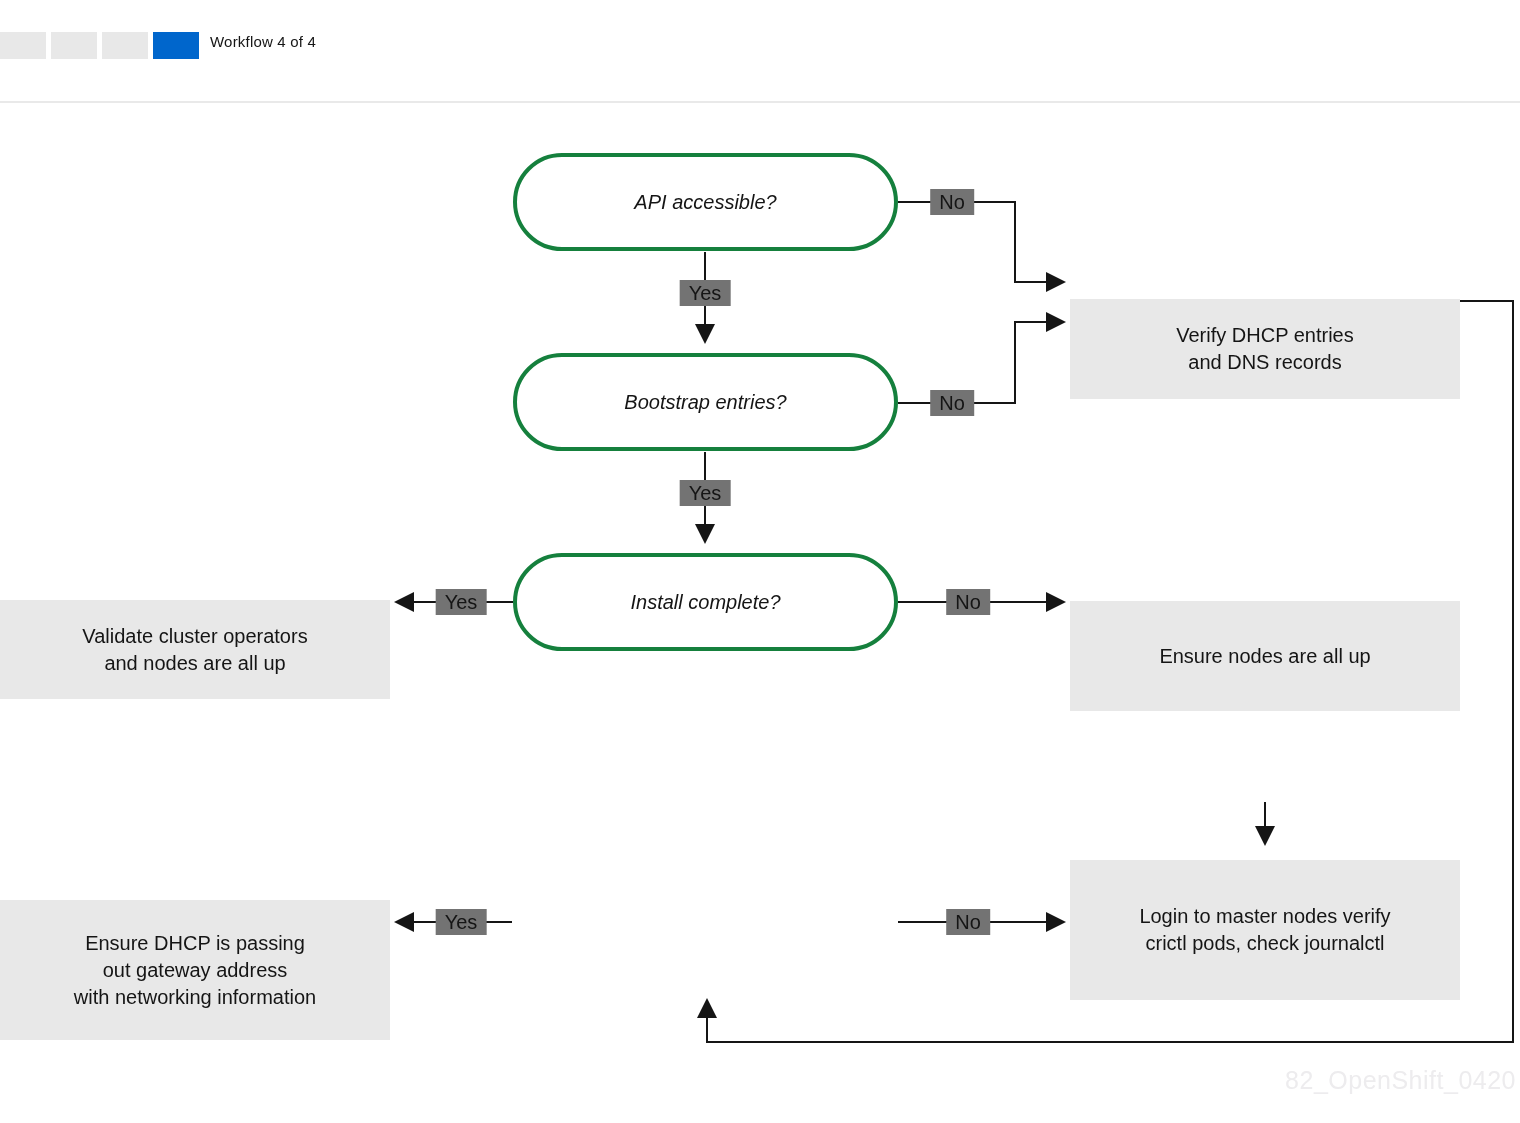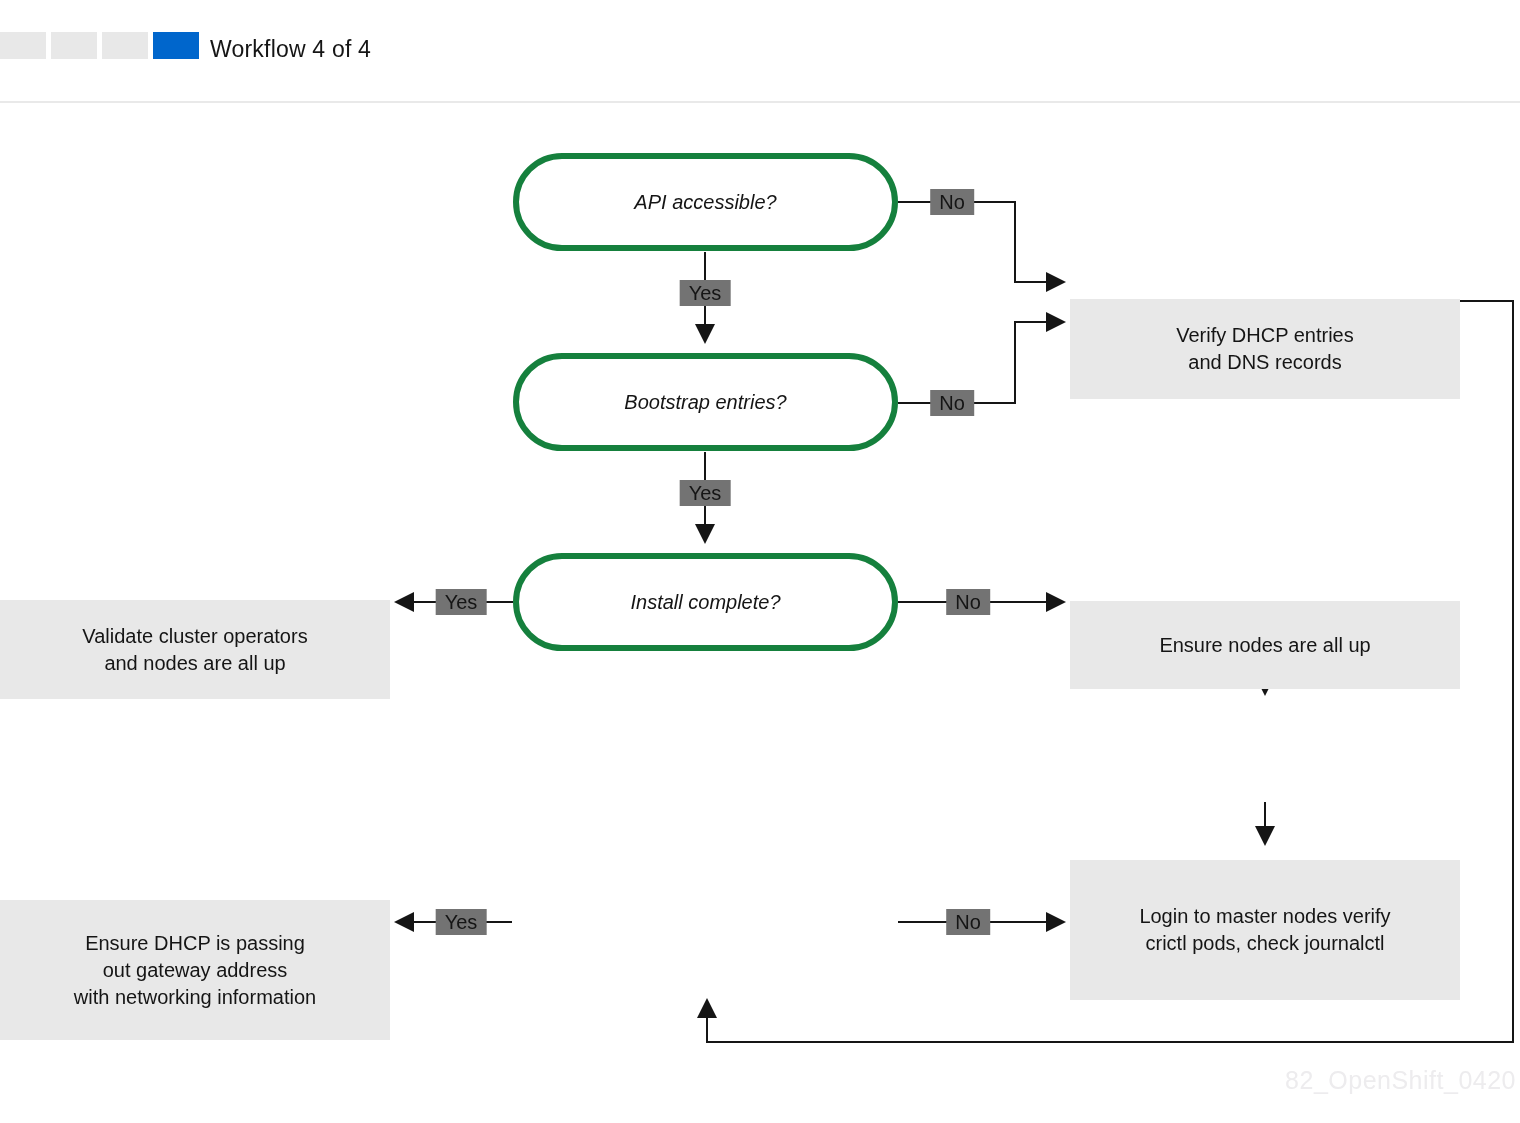--- a/index.html
+++ b/index.html
@@ -4,28 +4,28 @@
 <style>
   html,body{margin:0;padding:0;background:#ffffff;}
   .canvas{
     position:relative;width:1520px;height:1123px;background:#ffffff;
     font-family:"Liberation Sans","DejaVu Sans",sans-serif;color:#151515;overflow:hidden;
   }
   
   .progress{position:absolute;left:0;top:32px;display:flex;gap:5px;}
   .seg{width:46px;height:27px;background:#e8e8e8;}
   .seg.active{background:#0066cc;}
-  .wf-label{position:absolute;left:210px;top:36px;height:27px;display:flex;align-items:center;
-    font-size:23px;letter-spacing:.2px;}
+  .wf-label{position:absolute;left:210px;top:28px;height:27px;display:flex;align-items:center;
+    font-size:15px;letter-spacing:.2px;}
   .divider{position:absolute;left:0;top:101px;width:1520px;height:2px;background:#e9e9e9;}
   
   svg.wires{position:absolute;left:0;top:0;z-index:1;}
   
   .pill{
-    position:absolute;z-index:2;background:#ffffff;border:6px solid #15803d;border-radius:999px;
+    position:absolute;z-index:2;background:#ffffff;border:4px solid #15803d;border-radius:999px;
     display:flex;align-items:center;justify-content:center;text-align:center;
     font-style:italic;font-size:20px;line-height:1.3;white-space:pre-line;box-sizing:border-box;
   }
   .box{
     position:absolute;z-index:2;background:#e8e8e8;
     display:flex;align-items:center;justify-content:center;text-align:center;
     font-size:20px;line-height:1.35;white-space:pre-line;box-sizing:border-box;margin-top:48px;
   }
   
   .edge-label{
@@ -71,21 +71,21 @@
       <path d="M1460 301 H1513 V1042 H707 V1000" marker-end="url(#arrow)"></path>
     </g>
   </svg>
 
   <div class="pill" style="left:513px;top:153px;width:385px;height:98px;">API accessible?</div>
   <div class="pill" style="left:513px;top:353px;width:385px;height:98px;">Bootstrap entries?</div>
   <div class="pill" style="left:513px;top:553px;width:385px;height:98px;">Install complete?</div>
 
   <div class="box" style="left:1070px;top:251px;width:390px;height:100px;">Verify DHCP entries
 and DNS records</div>
-  <div class="box" style="left:1070px;top:553px;width:390px;height:88px;">Ensure nodes are all up</div>
+  <div class="box" style="left:1070px;top:553px;width:390px;height:110px;">Ensure nodes are all up</div>
   <div class="box" style="left:1070px;top:812px;width:390px;height:140px;">Login to master nodes verify
 crictl pods, check journalctl</div>
 
   <div class="box" style="left:0;top:852px;width:390px;height:140px;">Ensure DHCP is passing
 out gateway address
 with networking information</div>
   <div class="box" style="left:0;top:552px;width:390px;height:99px;">Validate cluster operators
 and nodes are all up</div>
 
   <div class="edge-label" style="left:952px;top:202px;">No</div>

